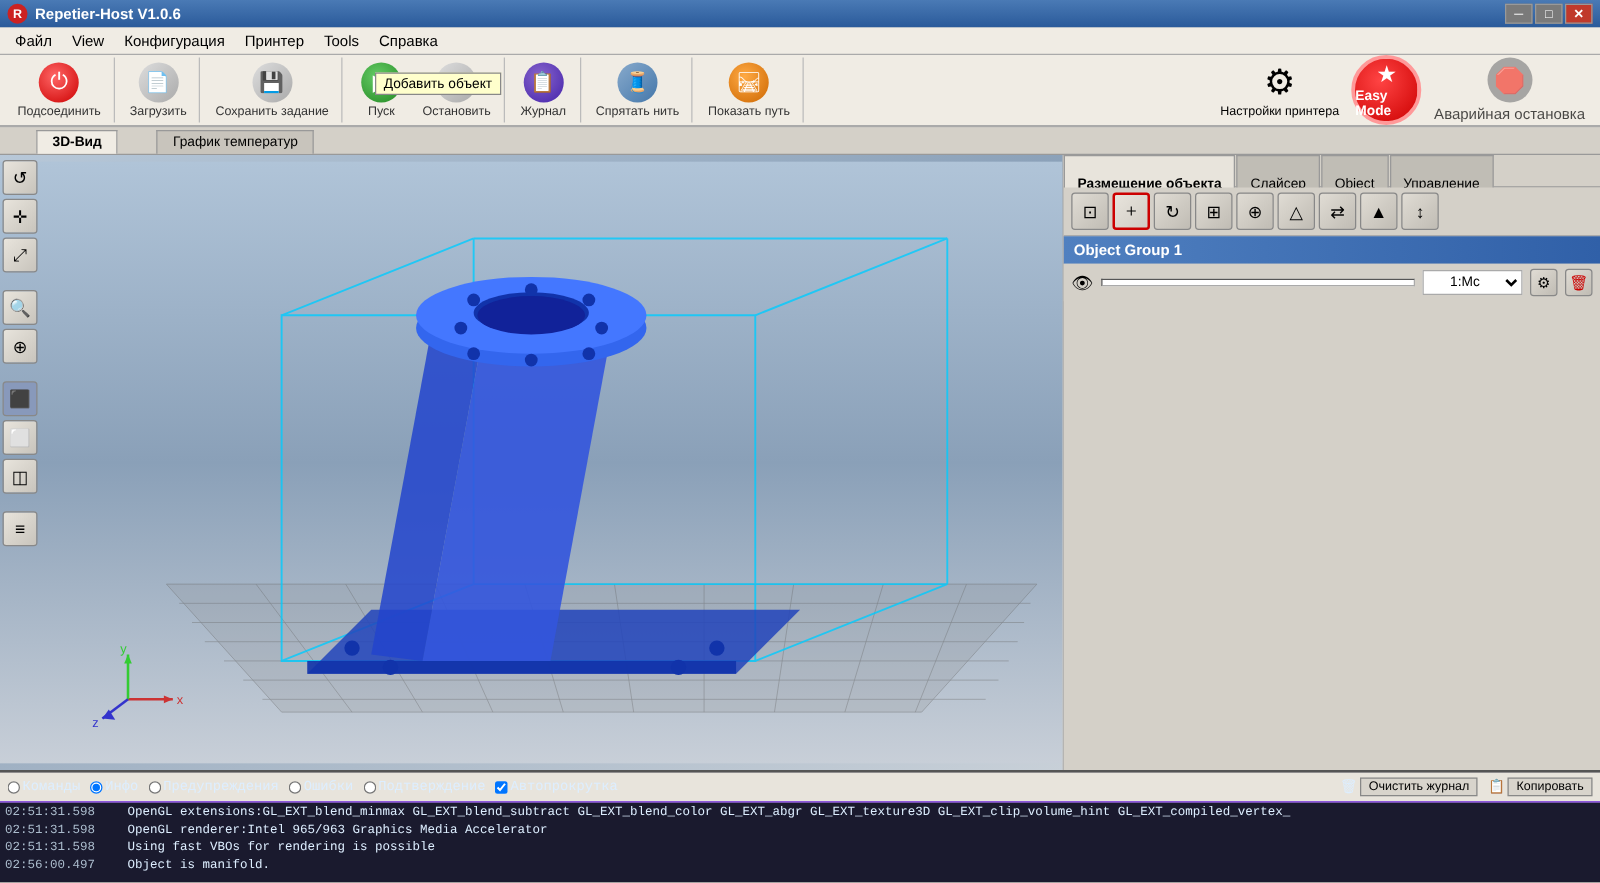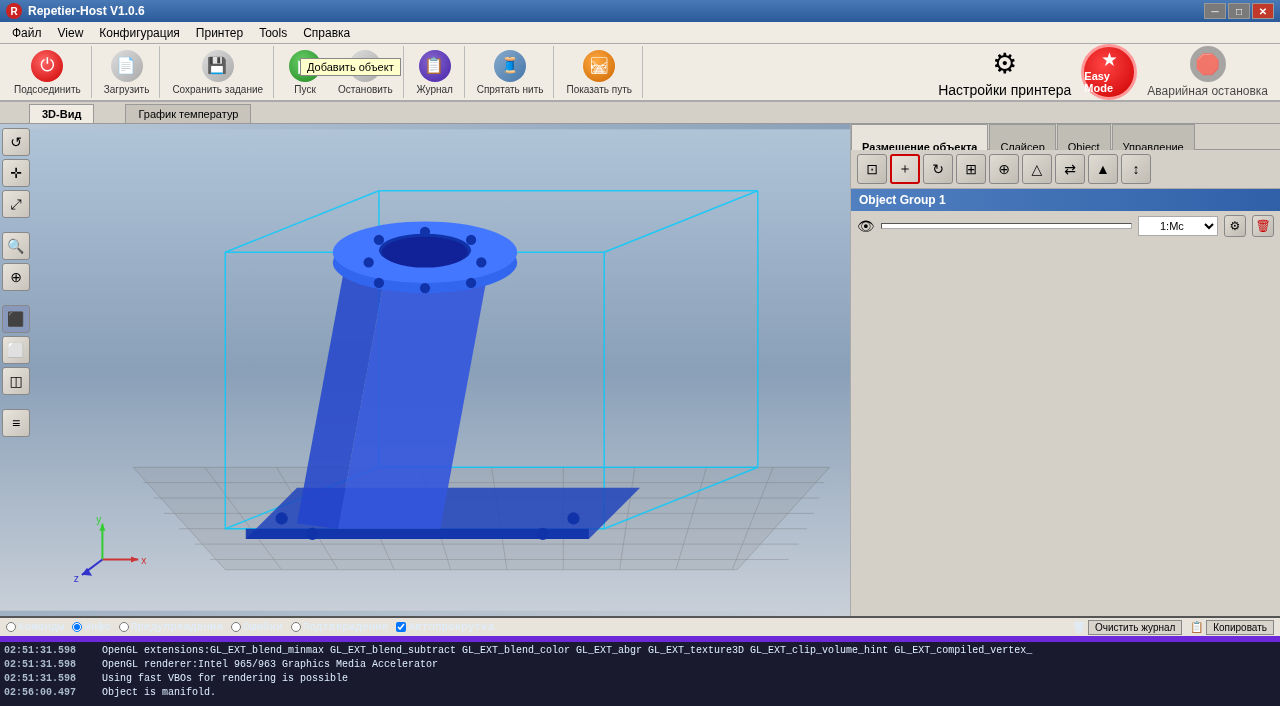--- a/index.html
+++ b/index.html
@@ -89,21 +89,21 @@
     .tb-green { background: radial-gradient(circle at 40% 35%, #66cc66, #228822); color: white; }
     .tb-orange { background: radial-gradient(circle at 40% 35%, #ffaa44, #cc6600); color: white; }
     .tb-purple { background: radial-gradient(circle at 40% 35%, #8866cc, #4422aa); color: white; }
 
     
     .settings-btn {
       display: flex; flex-direction: column; align-items: center; gap: 2px;
       cursor: pointer; padding: 2px 8px;
     }
     .settings-btn .big-icon { font-size: 28px; }
-    .settings-btn label { font-size: 14px; white-space: nowrap; }
+    .settings-btn label { font-size: 10px; white-space: nowrap; }
 
     .easy-mode-btn {
       width: 56px; height: 56px;
       background: radial-gradient(circle at 40% 35%, #ff4444, #cc0000);
       border-radius: 50%;
       display: flex; align-items: center; justify-content: center;
       color: white;
       font-size: 11px;
       font-weight: bold;
       cursor: pointer;
@@ -302,38 +302,38 @@
       font-family: 'Courier New', monospace;
       border-top: 2px solid #555;
     }
     #log-toolbar {
       background: #e8e4dc;
       height: 24px;
       display: flex;
       align-items: center;
       padding: 0 6px;
       gap: 8px;
-      border-bottom: 6px solid #6d28d9;
+      border-bottom: 1px solid #6d28d9;
     }
     .log-radio-item { display: flex; align-items: center; gap: 2px; font-size: 11px; }
     .log-radio { width: 10px; height: 10px; }
     .log-btn {
       font-size: 10px;
       padding: 1px 6px;
       background: #d8d4cc;
       border: 1px solid #888;
       cursor: pointer;
     }
     #log-content {
       height: 66px;
       overflow-y: hidden;
       padding: 2px 4px;
     }
     .log-line { display: flex; gap: 8px; font-size: 10px; line-height: 14px; }
-    .log-time { color: #aabbcc; min-width: 90px; font-weight: bold; }
+    .log-time { color: #aabbcc; min-width: 90px; }
     .log-text { color: #ddeeff; }
   </style>
 </head>
 <body>
 
 <div id="titlebar">
   <div id="titlebar-left">
     <span style="background:#cc2222;color:white;border-radius:50%;width:16px;height:16px;display:flex;align-items:center;justify-content:center;font-size:10px;font-weight:bold;">R</span>
     <span>Repetier-Host V1.0.6</span>
   </div>

